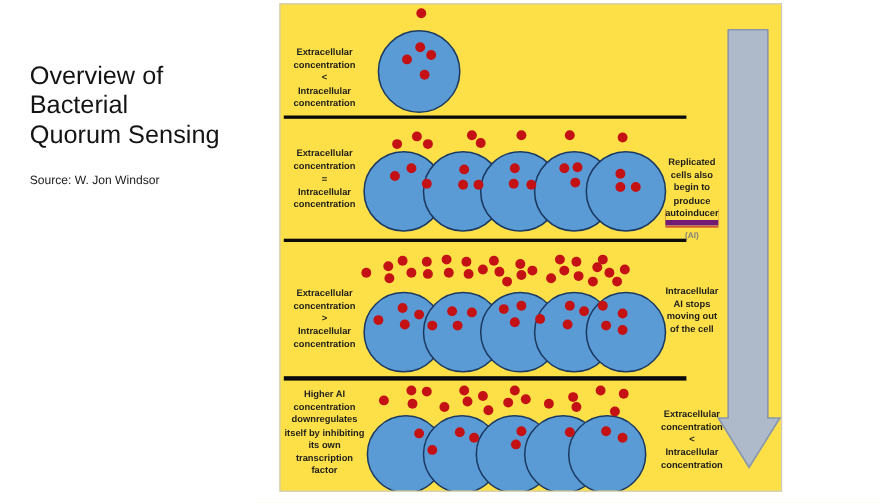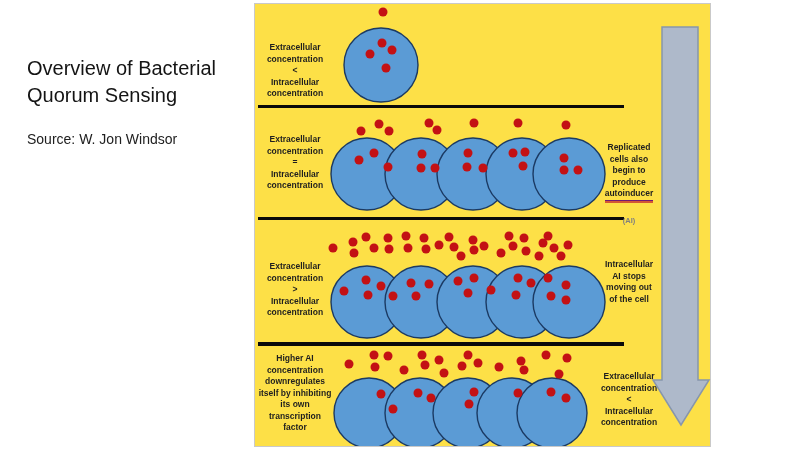--- a/index.html
+++ b/index.html
@@ -5,39 +5,39 @@
   :root{
     --cell-fill:#5b9bd5; --cell-stroke:#1b3a63; --dot-color:#c31114;
     --arrow-fill:#aeb9ca; --arrow-stroke:#8796ac; --divider-color:#0a0a0a;
     --panel-border:#c9c9c9; --text-color:#1f1f1f; --muted-color:#7f7f7f;
   }
   *{margin:0;padding:0;box-sizing:border-box;}
   body{background:#ffffff;font-family:"Liberation Sans",sans-serif;}
   .canvas{position:relative;width:800px;height:457px;background:#ffffff;overflow:hidden;}
 
   .left-block{position:absolute;left:27px;top:55px;width:215px;color:#141414;}
-  .slide-title{font-size:20px;line-height:27px;font-weight:400;white-space:pre-line;}
-  .slide-source{margin-top:22px;font-size:14px;color:#202020;}
+  .slide-title{font-size:23px;line-height:27px;font-weight:400;white-space:pre-line;}
+  .slide-source{margin-top:22px;font-size:11px;color:#202020;}
 
   .panel{position:absolute;left:254px;top:3px;width:457px;height:444px;
          border:1px solid var(--panel-border);background:#fde047;}
 
   .divider{position:absolute;left:3px;width:366px;height:3px;background:var(--divider-color);}
   .divider.d1{top:101px;} .divider.d2{top:213px;} .divider.d3{top:338px;height:4px;}
 
   .lbl{position:absolute;color:var(--text-color);font-weight:bold;font-size:8.5px;
        line-height:11.5px;text-align:center;white-space:pre-line;}
   .lbl-left{left:0;width:80px;}
   .lbl-right{left:328px;width:92px;}
   .r1-left{top:38px;} .r2-left{top:130px;} .r3-left{top:257px;} .r4-left{top:349px;}
   .r1-right{top:47px;} .r2-right{top:138px;text-align:center;} .r3-right{top:255px;} .r4-right{top:367px;}
 
-  .underlined{display:inline-block;border-bottom:1px solid #701a75;
+  .underlined{display:inline-block;border-bottom:5px solid #701a75;
               box-shadow:0 2px 0 0 rgba(201,52,48,.8);}
-  .note{display:block;margin-top:14px;font-size:7.5px;font-weight:bold;color:var(--muted-color);}
+  .note{display:block;margin-top:3px;font-size:7.5px;font-weight:bold;color:var(--muted-color);}
 
   .shapes-svg{position:absolute;left:0;top:0;width:455px;height:442px;}
   .arrow-svg{position:absolute;left:394px;top:21px;width:64px;height:404px;}
 </style>
 </head>
 <body>
 
 <div class="canvas">
 
   <div class="left-block">

